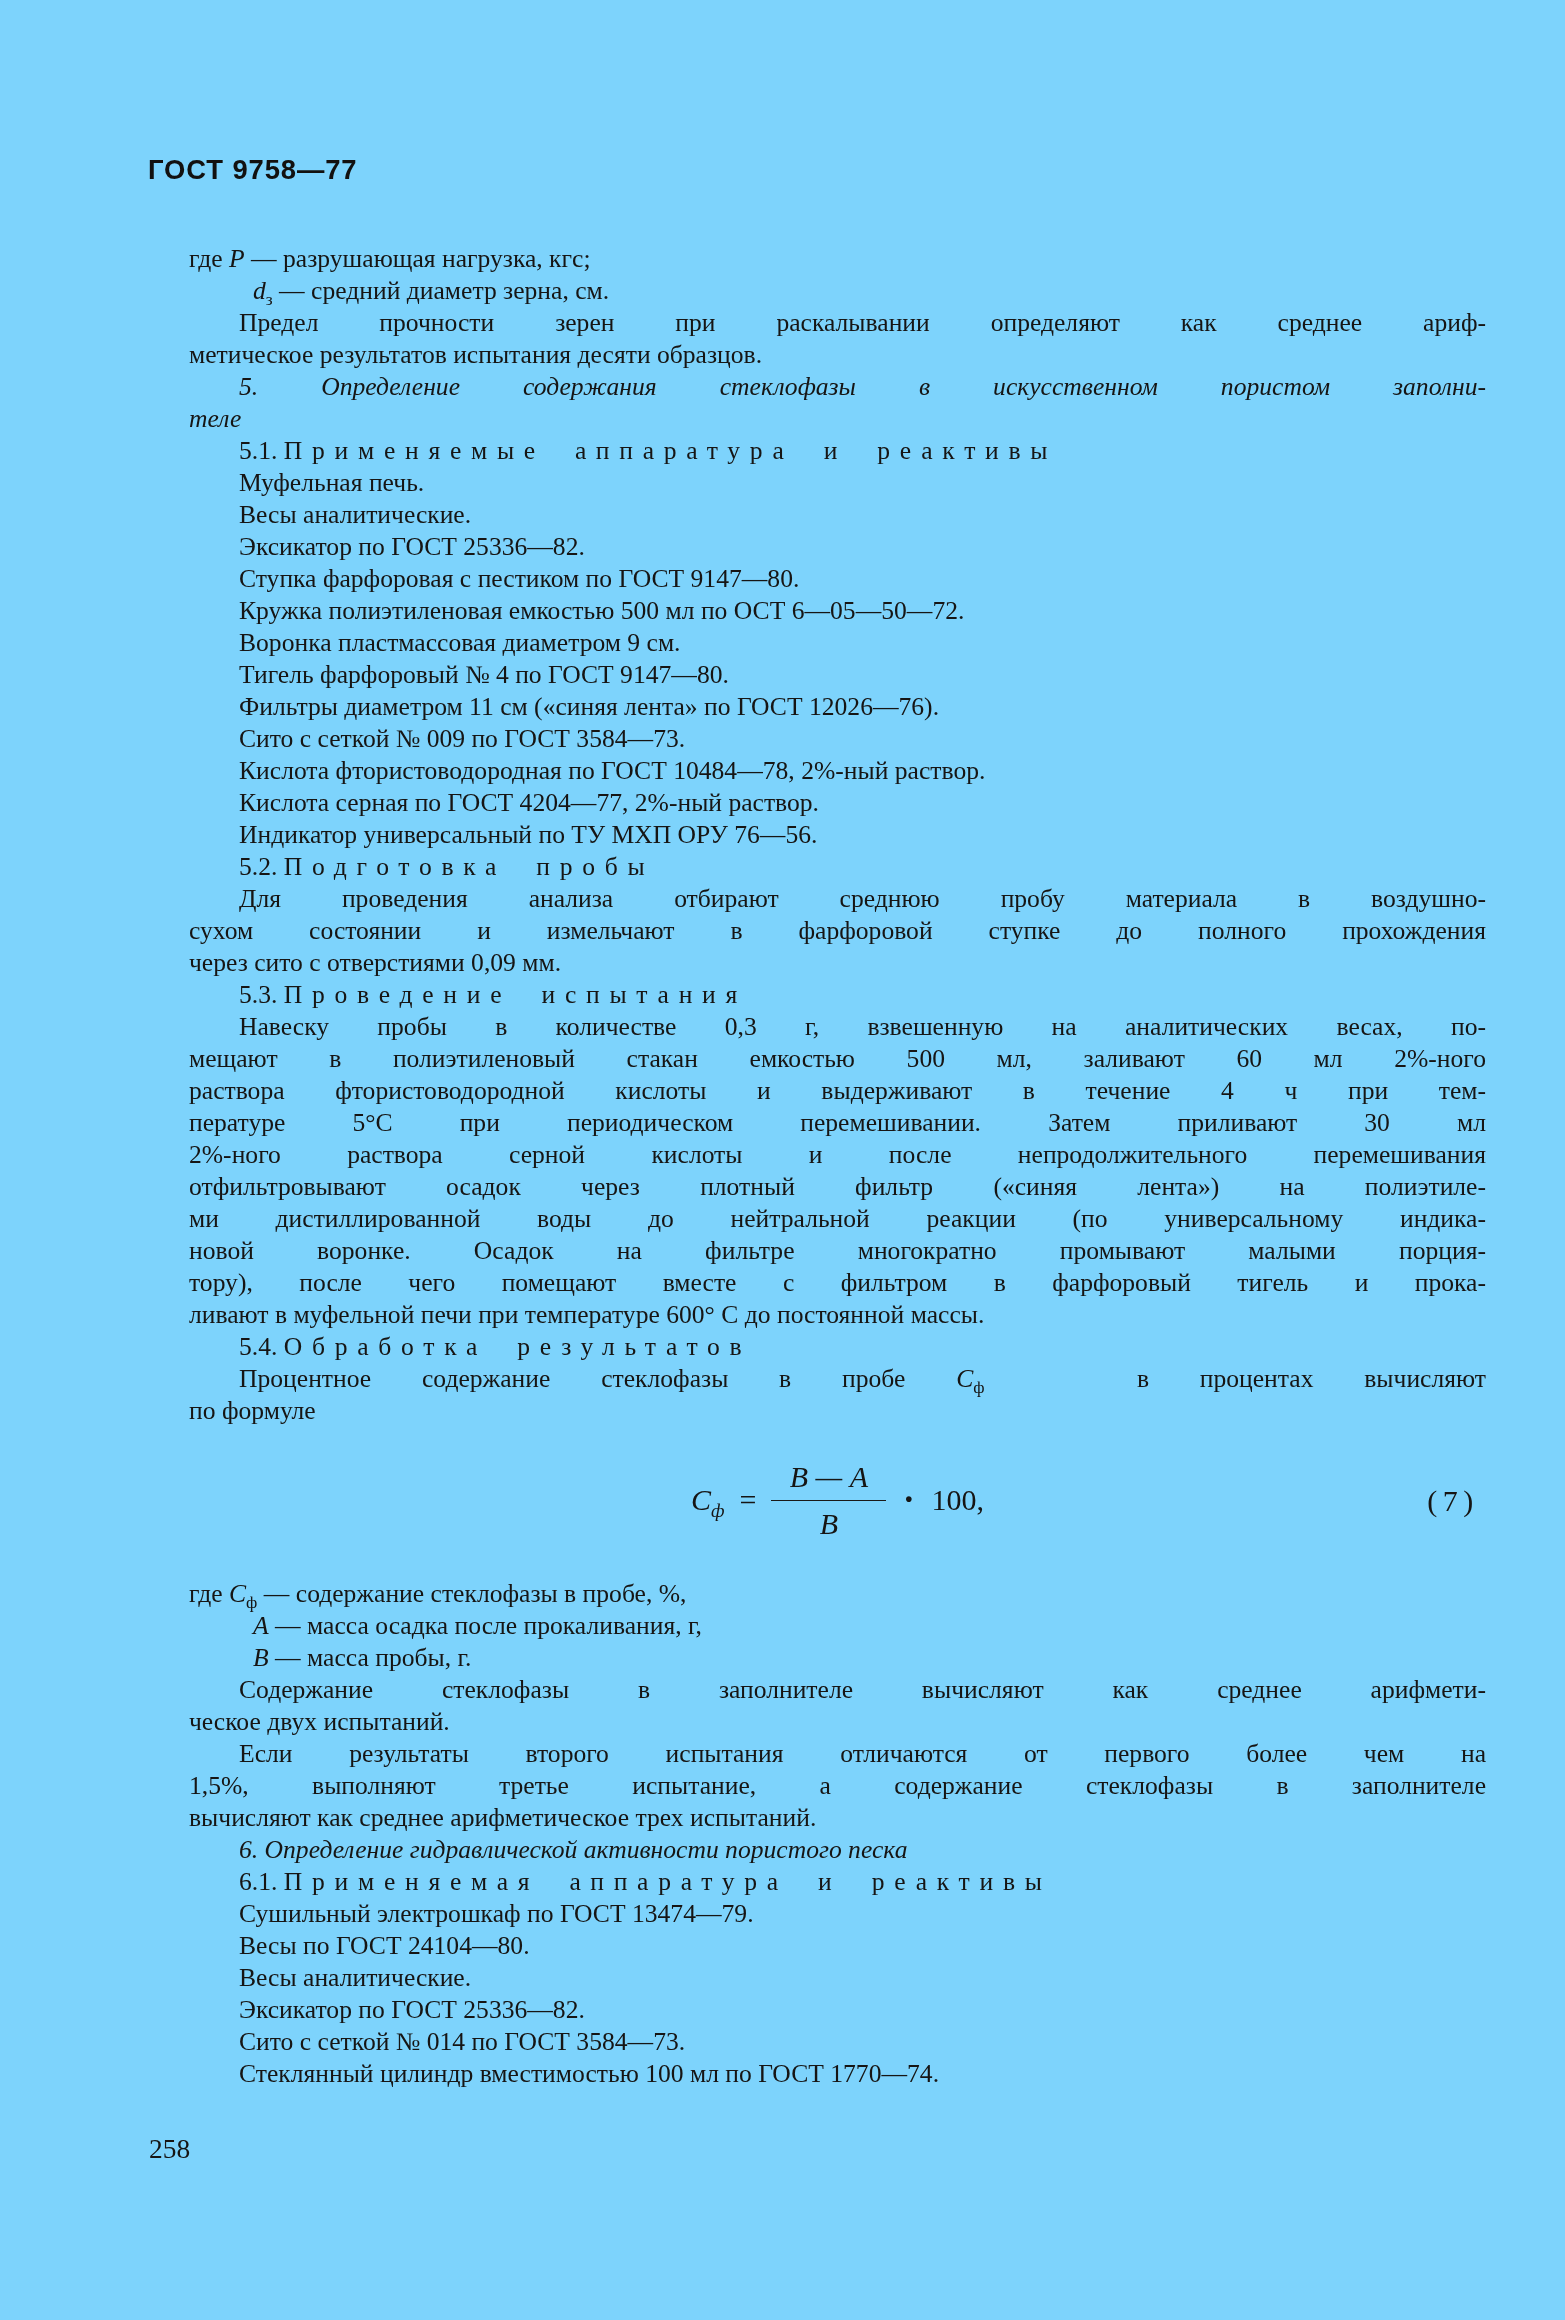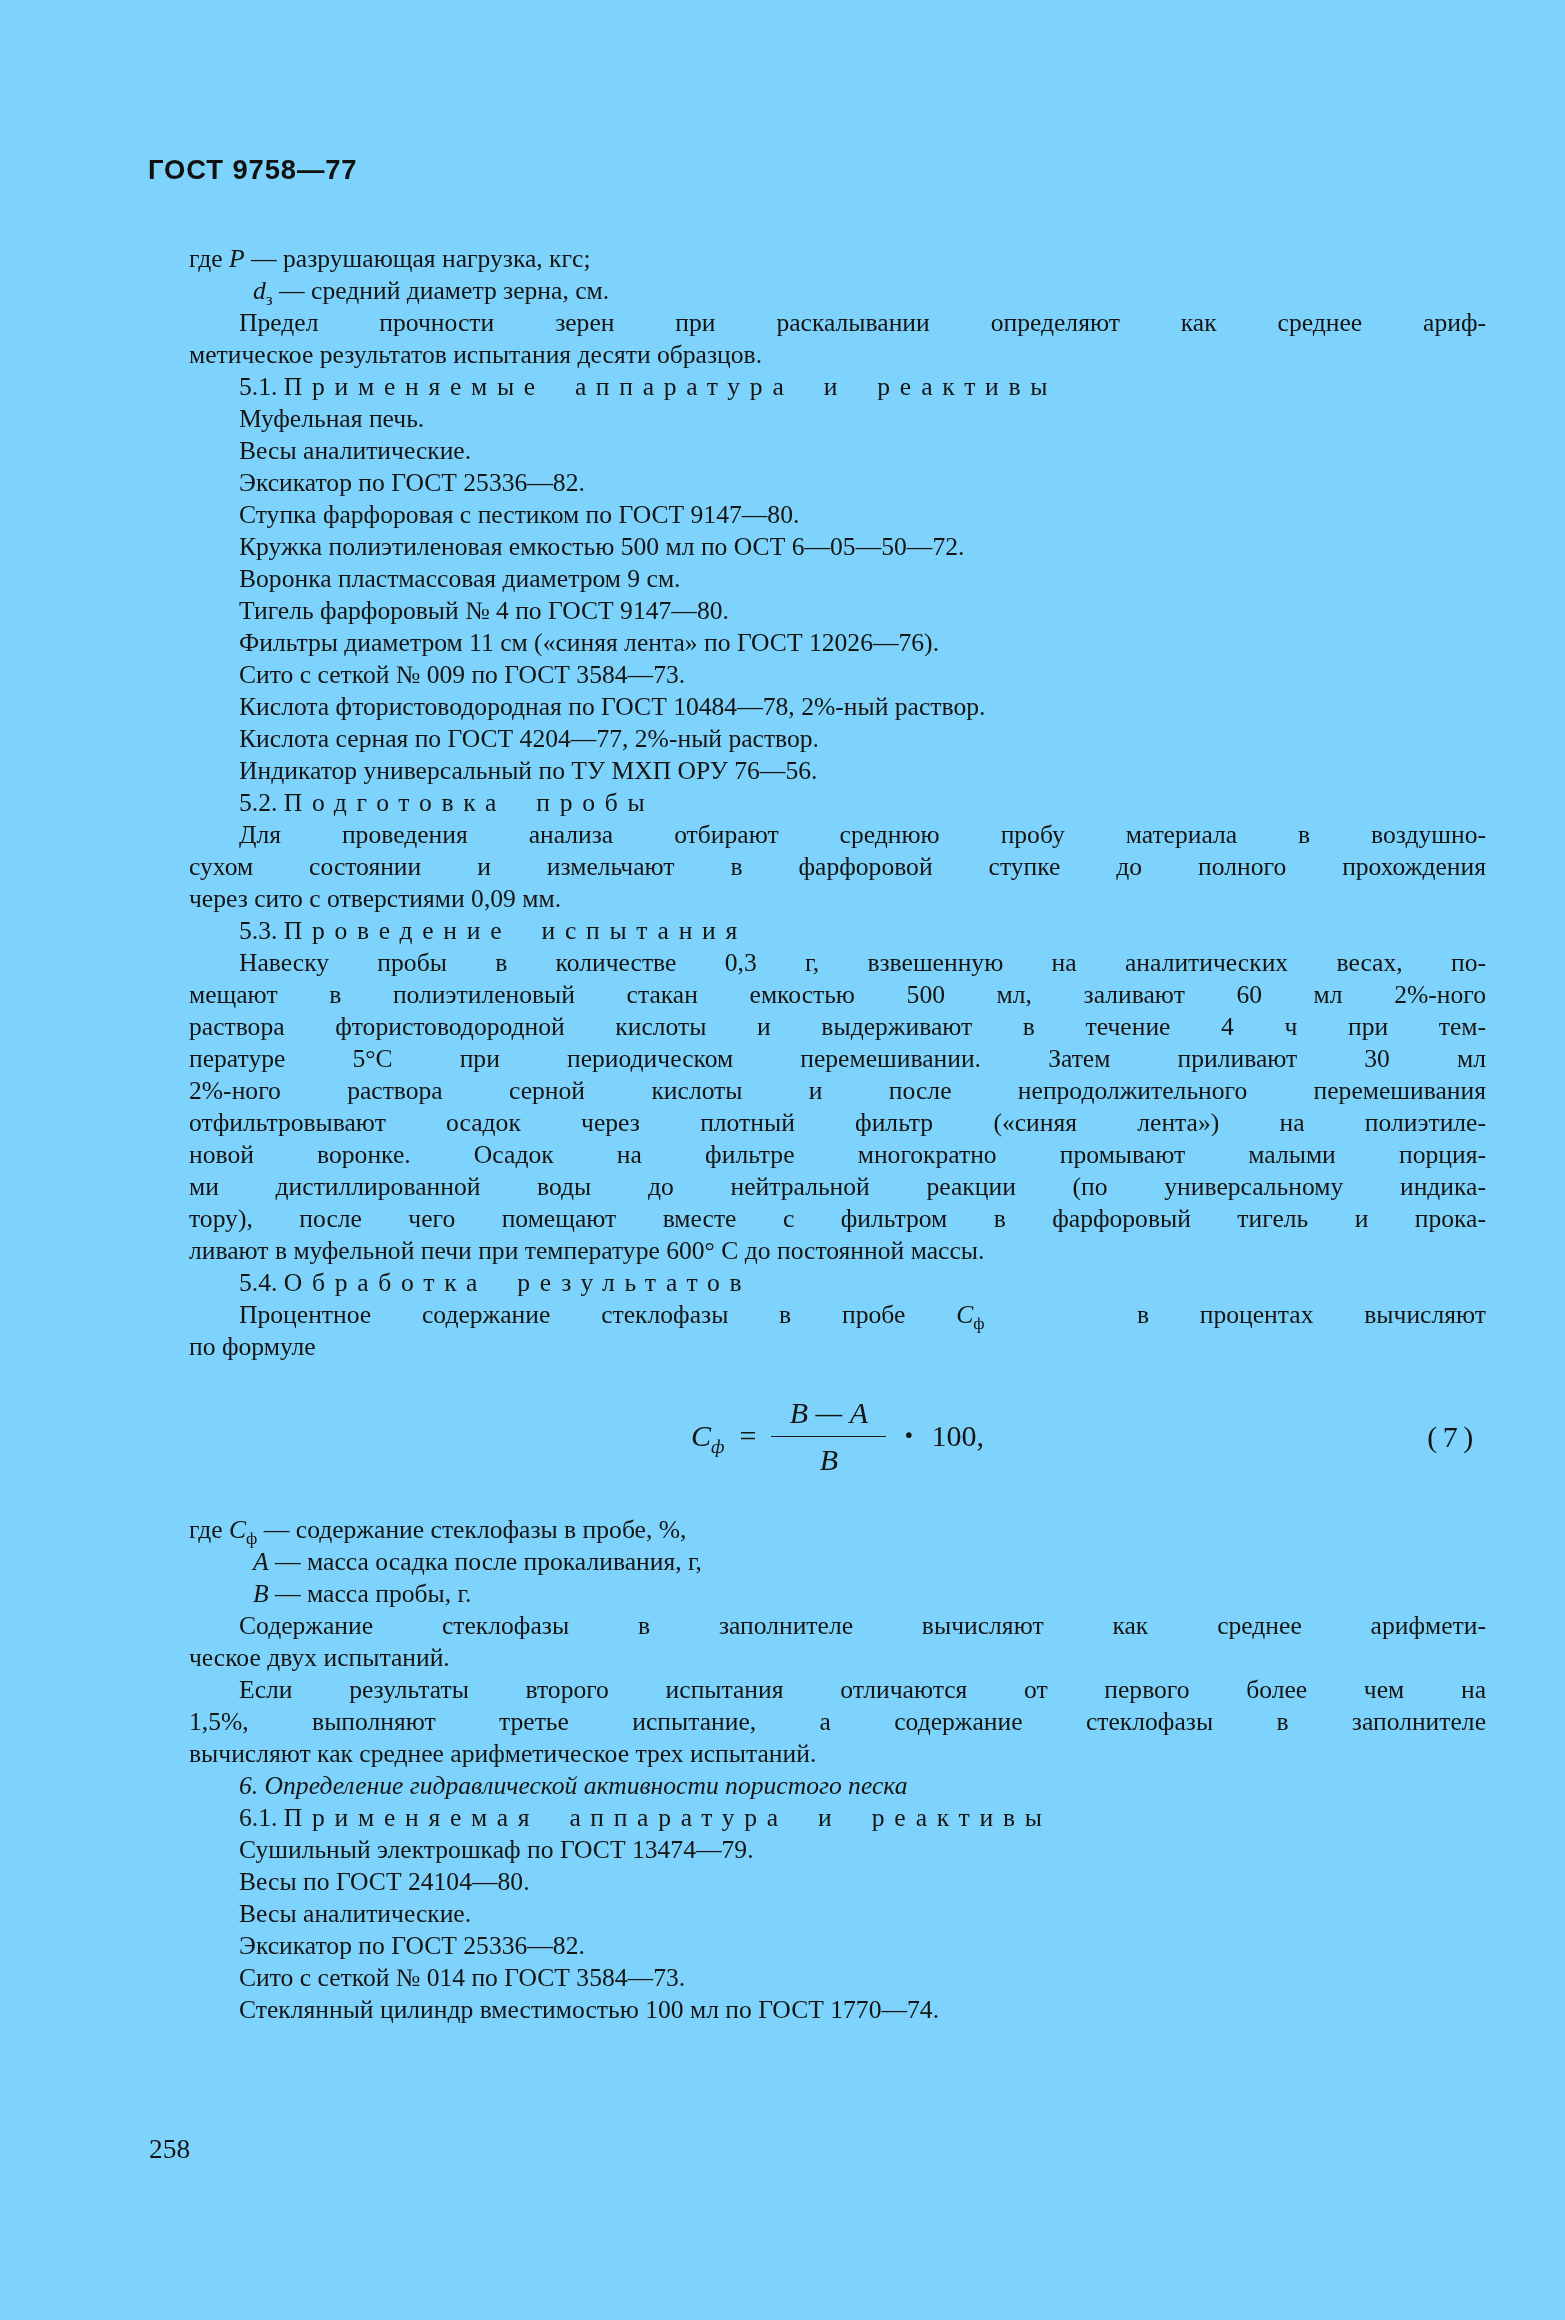--- a/index.html
+++ b/index.html
@@ -111,20 +111,24 @@
 
 <div class="page">
   <div class="doc-header">ГОСТ 9758—77</div>
 
   <div class="content">
       <div class="def">где <span class="it">Р</span> — разрушающая нагрузка, кгс;</div>
       <div class="def hang"><span class="it">d</span><sub>з</sub> — средний диаметр зерна, см.</div>
       <div class="para">
         <div class="ln first">Предел прочности зерен при раскалывании определяют как среднее ариф-</div>
         <div class="ln last">метическое результатов испытания десяти образцов.</div>
+      </div>
+      <div class="para italic">
+        <div class="ln first">5. Определение содержания стеклофазы в искусственном пористом заполни-</div>
+        <div class="ln last">теле</div>
       </div>
       <div class="hs"><span class="hs-num">5.1.&nbsp;</span><span class="hs-text">Применяемые аппаратура и реактивы</span></div>
       <div class="ln first last">Муфельная печь.</div>
       <div class="ln first last">Весы аналитические.</div>
       <div class="ln first last">Эксикатор по ГОСТ 25336—82.</div>
       <div class="ln first last">Ступка фарфоровая с пестиком по ГОСТ 9147—80.</div>
       <div class="ln first last">Кружка полиэтиленовая емкостью 500 мл по ОСТ 6—05—50—72.</div>
       <div class="ln first last">Воронка пластмассовая диаметром 9 см.</div>
       <div class="ln first last">Тигель фарфоровый № 4 по ГОСТ 9147—80.</div>
       <div class="ln first last">Фильтры диаметром 11 см («синяя лента» по ГОСТ 12026—76).</div>
@@ -139,22 +143,22 @@
         <div class="ln last">через сито с отверстиями 0,09 мм.</div>
       </div>
       <div class="hs"><span class="hs-num">5.3.&nbsp;</span><span class="hs-text">Проведение испытания</span></div>
       <div class="para">
         <div class="ln first">Навеску пробы в количестве 0,3 г, взвешенную на аналитических весах, по-</div>
         <div class="ln">мещают в полиэтиленовый стакан емкостью 500 мл, заливают 60 мл 2%-ного</div>
         <div class="ln">раствора фтористоводородной кислоты и выдерживают в течение 4 ч при тем-</div>
         <div class="ln">пературе 5°С при периодическом перемешивании. Затем приливают 30 мл</div>
         <div class="ln">2%-ного раствора серной кислоты и после непродолжительного перемешивания</div>
         <div class="ln">отфильтровывают осадок через плотный фильтр («синяя лента») на полиэтиле-</div>
+        <div class="ln">ми дистиллированной воды до нейтральной реакции (по универсальному индика-</div>
         <div class="ln">новой воронке. Осадок на фильтре многократно промывают малыми порция-</div>
-        <div class="ln">ми дистиллированной воды до нейтральной реакции (по универсальному индика-</div>
         <div class="ln">тору), после чего помещают вместе с фильтром в фарфоровый тигель и прока-</div>
         <div class="ln last">ливают в муфельной печи при температуре 600° С до постоянной массы.</div>
       </div>
       <div class="hs"><span class="hs-num">5.4.&nbsp;</span><span class="hs-text">Обработка результатов</span></div>
       <div class="para">
         <div class="ln first">Процентное содержание стеклофазы в пробе <span class="it">С</span><sub>ф</sub> &nbsp; в процентах вычисляют</div>
         <div class="ln last">по формуле</div>
       </div>
       <div class="formula"><span class="f-body">
           <span class="f-var it"><span>С</span><sub>ф</sub></span>

